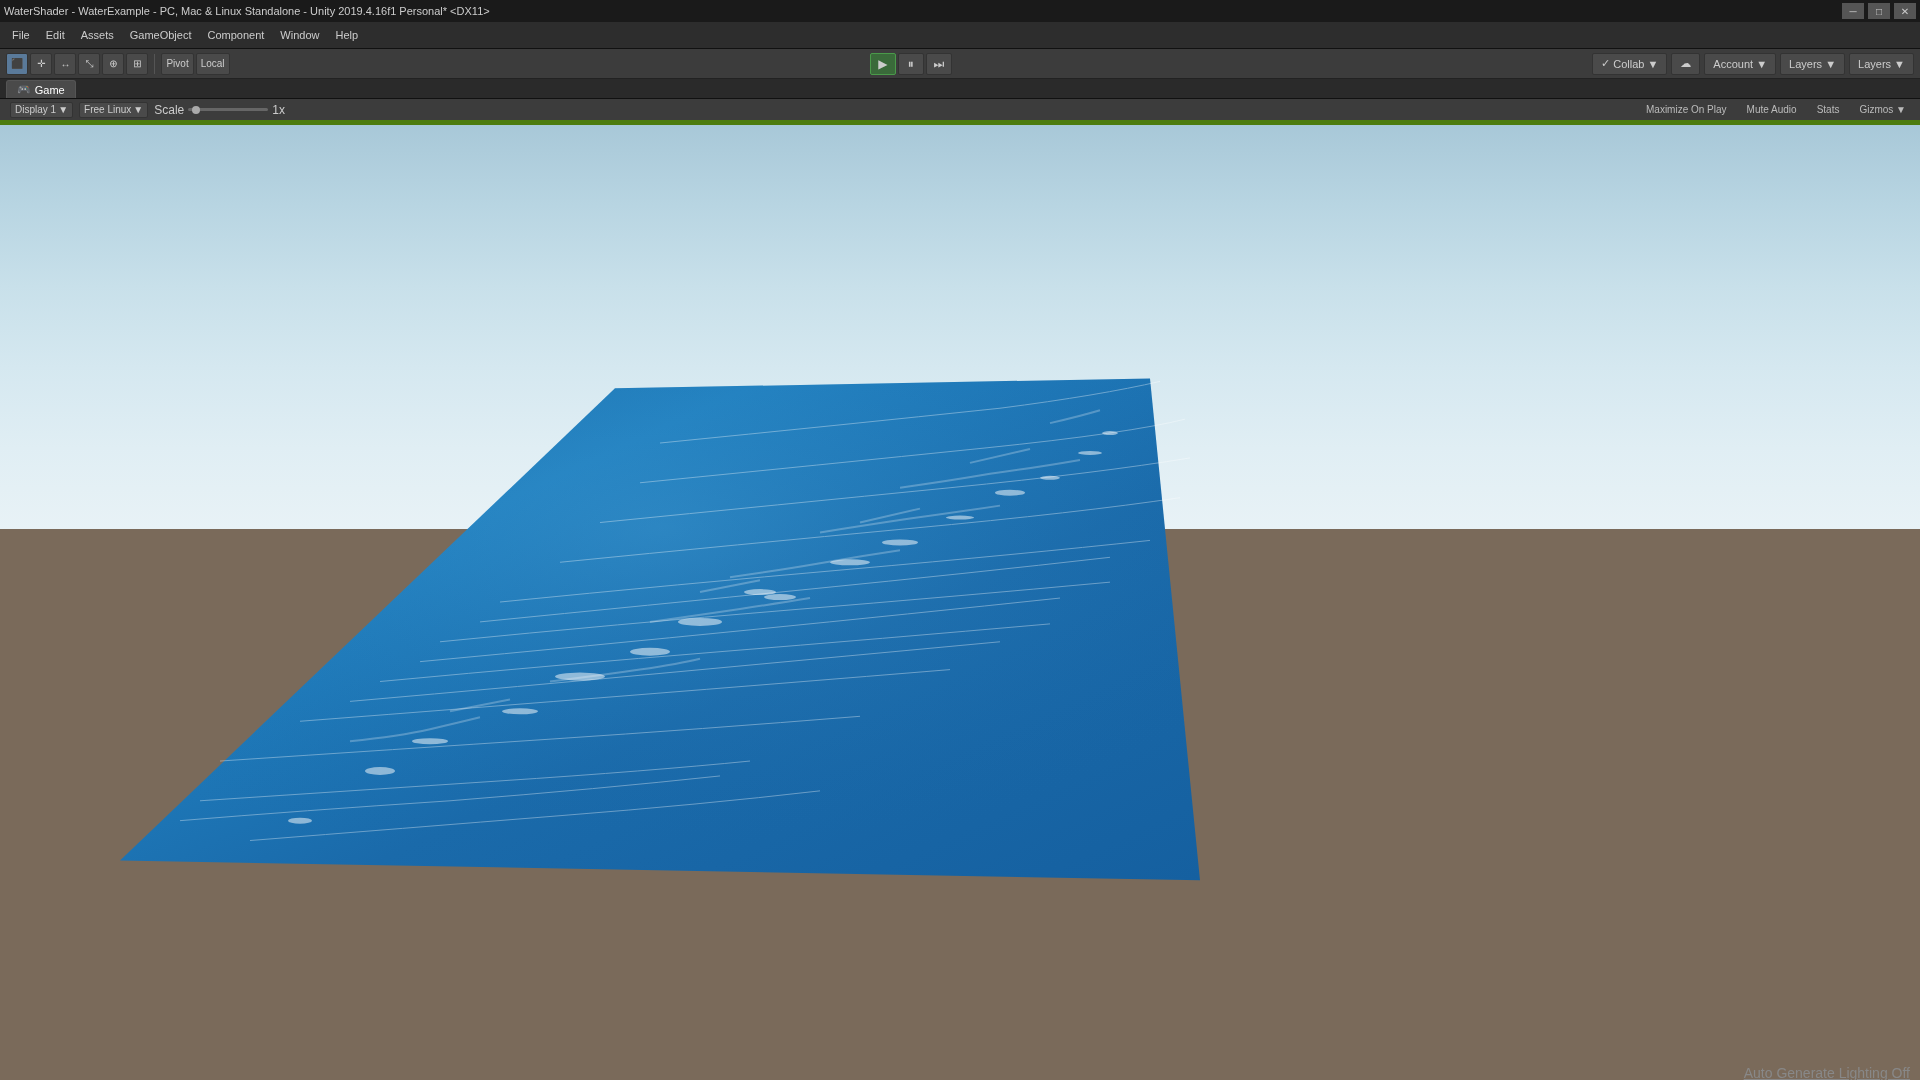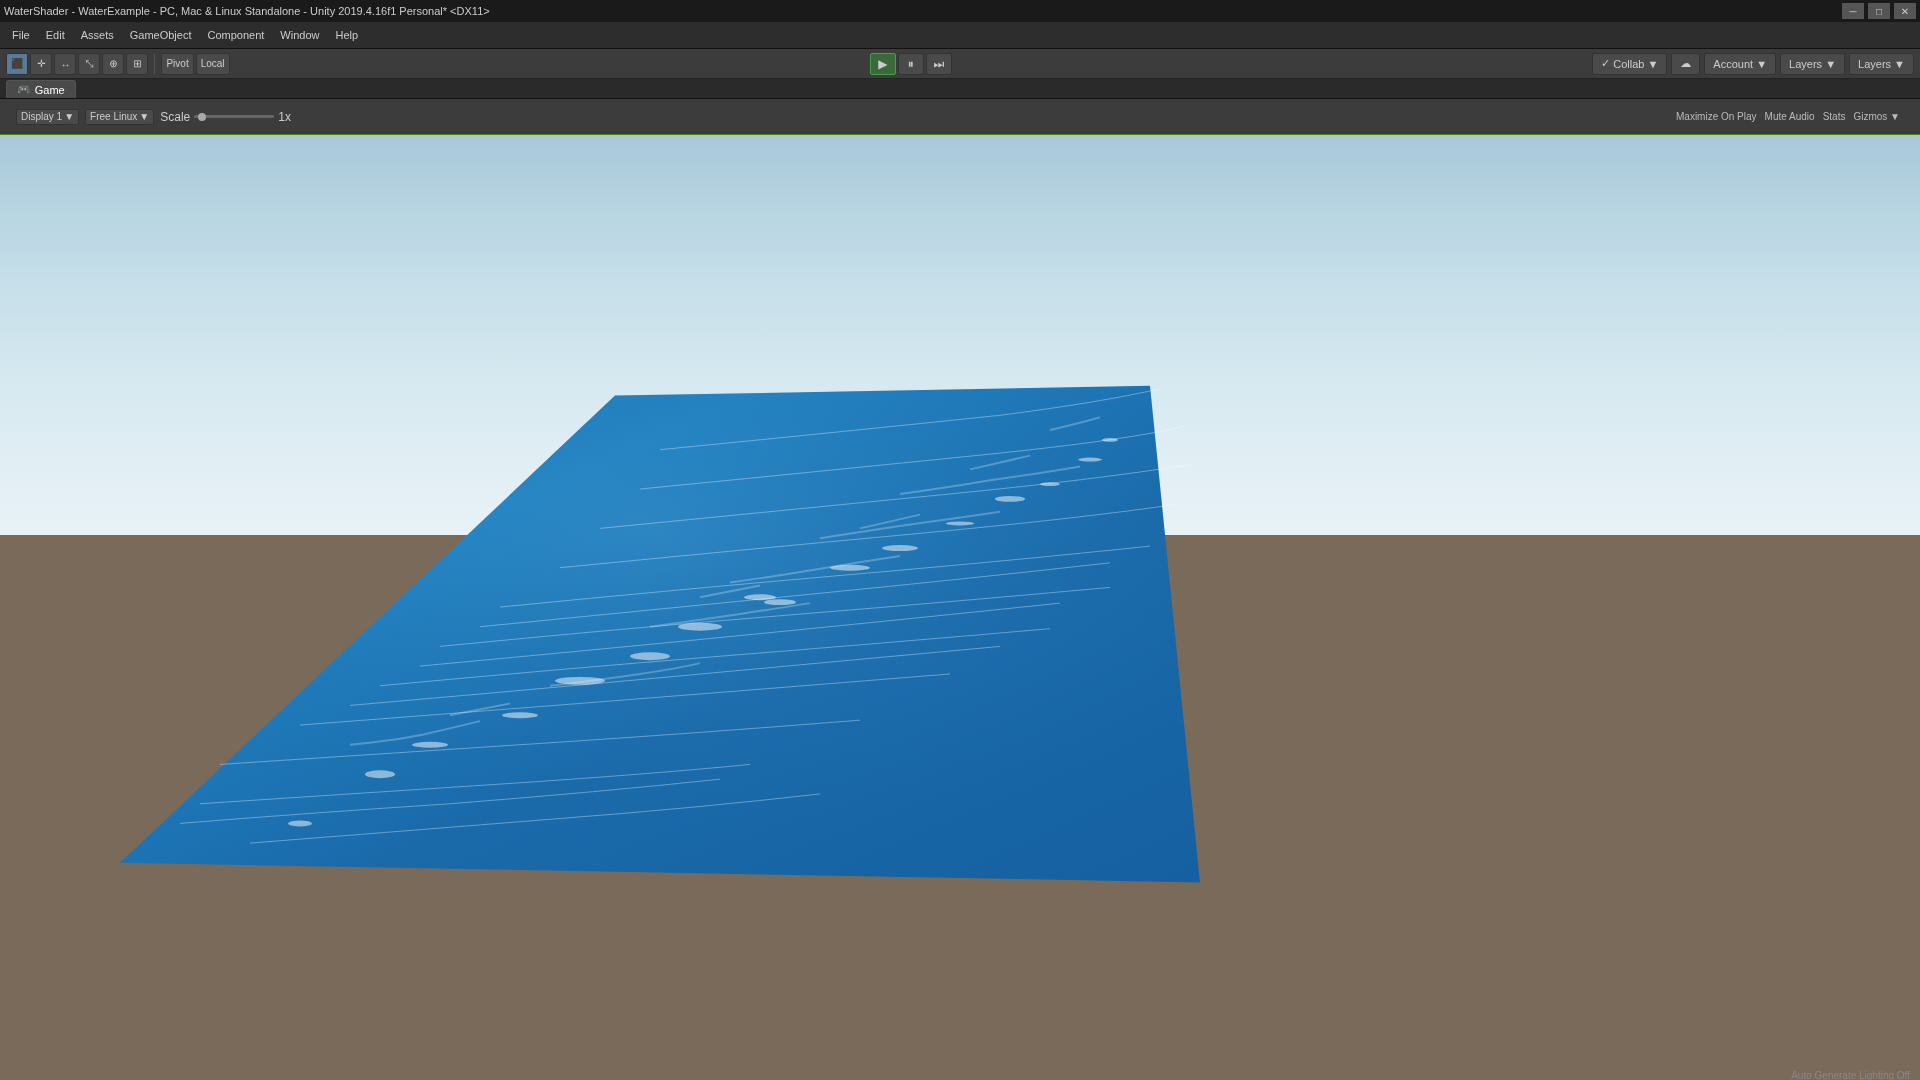--- a/index.html
+++ b/index.html
@@ -156,27 +156,27 @@
       cursor: pointer;
       border-radius: 3px 3px 0 0;
       display: flex;
       align-items: center;
       gap: 4px;
     }
     .tab.active { background: #4a4a4a; color: #fff; }
 
     
     #viewport-toolbar {
-      height: 36px;
+      height: 26px;
       background: #3c3c3c;
       display: flex;
       align-items: center;
-      padding: 0 16px;
+      padding: 0 10px;
       gap: 6px;
-      border-bottom: 1px solid #4d7c0f;
+      border-bottom: 5px solid #4d7c0f;
       font-size: 11px;
     }
     .vp-dropdown {
       display: flex;
       align-items: center;
       gap: 2px;
       cursor: pointer;
       padding: 1px 4px;
       background: #4a4a4a;
       border: 1px solid #333;
@@ -203,21 +203,21 @@
       background: #aaa;
       border-radius: 50%;
       position: absolute;
       top: -2.5px;
       left: 4px;
     }
     .vp-right {
       margin-left: auto;
       display: flex;
       align-items: center;
-      gap: 0;
+      gap: 12px;
       font-size: 10px;
     }
     .vp-right-btn {
       cursor: pointer;
       padding: 1px 4px;
       color: #bbb;
     }
 
     
     .sky {
@@ -269,21 +269,21 @@
     #viewport-container {
       flex: 1;
       position: relative;
       overflow: hidden;
     }
 
     .lighting-notice {
       position: absolute;
       bottom: 6px;
       right: 10px;
-      font-size: 10px;
+      font-size: 14px;
       color: #888;
       text-decoration: underline;
     }
   </style>
 </head>
 <body>
 
 <div id="title-bar">
   <span class="title-text">WaterShader - WaterExample - PC, Mac &amp; Linux Standalone - Unity 2019.4.16f1 Personal* &lt;DX11&gt;</span>
   <div class="window-controls">

